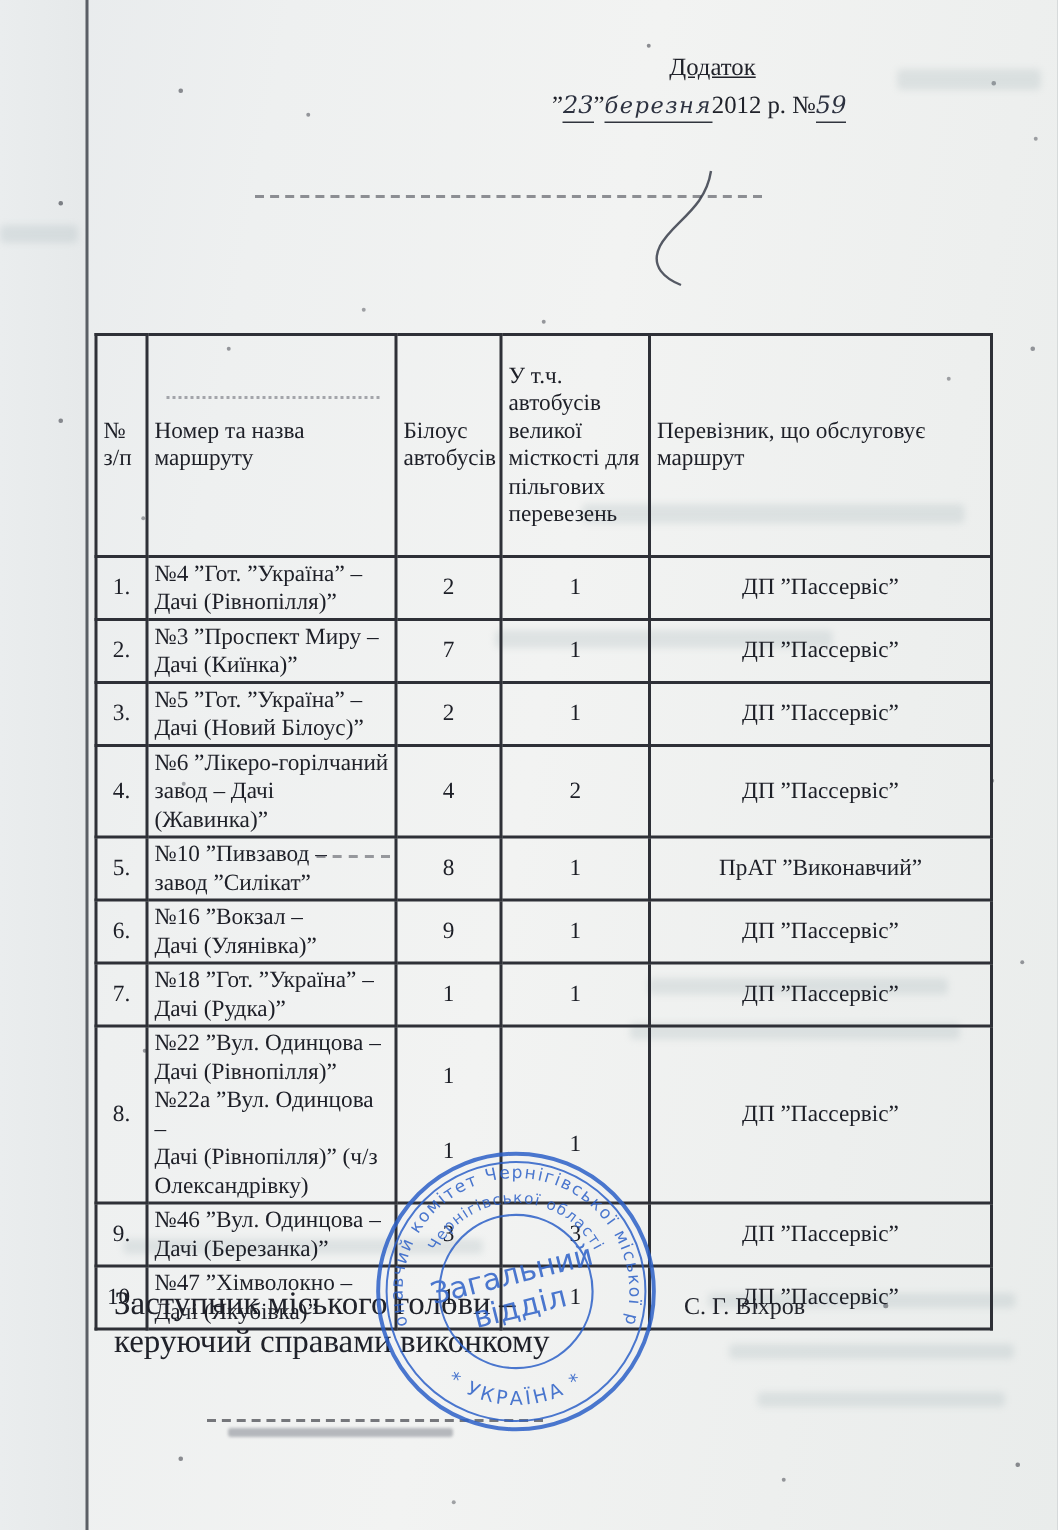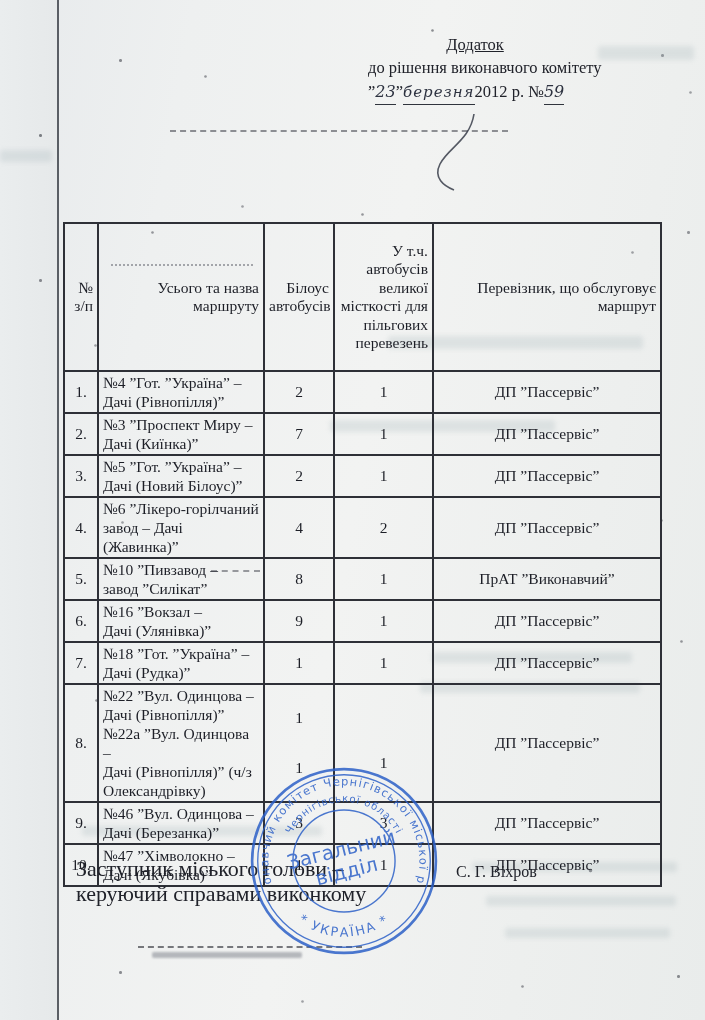--- a/index.html
+++ b/index.html
@@ -25,21 +25,21 @@
   .flourish{position:absolute;left:428px;top:112px;}
 
   
   .doc-title{position:absolute;left:63px;top:137px;width:597px;text-align:center;
     font-size:17.5px;line-height:21.5px;white-space:pre-line;color:#1c1e26;}
 
   
   table.sched{position:absolute;left:63px;top:222px;width:597px;border-collapse:collapse;table-layout:fixed;
     font-size:15.5px;color:#1d1f27;}
   table.sched td,table.sched th{border:2px solid #2e3037;padding:1px 4px;font-weight:normal;vertical-align:middle;}
-  th.hd{text-align:right;line-height:18.5px;position:relative;}
+  th.hd{text-align:left;line-height:18.5px;position:relative;}
   th.hd2::before{content:"";position:absolute;left:12px;right:10px;top:40px;border-top:2px dotted rgba(72,74,84,.45);}
   td.c{text-align:center;}
   td.route{white-space:pre-line;line-height:19px;padding-left:6px;position:relative;}
   td.route.dash-art::after{content:"";position:absolute;top:11px;left:112px;right:3px;border-top:2px dashed rgba(60,62,72,.5);}
   tr.r8 td.tot2{vertical-align:middle;}
   .stack{display:flex;flex-direction:column;justify-content:space-around;height:100px;align-items:center;}
   .lowone{padding-top:40px;}
 
   
   .sig-pos{position:absolute;left:76px;top:856px;font-size:22px;line-height:25px;white-space:pre-line;}
@@ -81,21 +81,20 @@
   <div class="bleed" style="left:330px;top:420px;width:225px;height:12px;"></div>
   <div class="bleed" style="left:432px;top:652px;width:200px;height:11px;"></div>
   <div class="bleed" style="left:420px;top:682px;width:220px;height:11px;"></div>
   <div class="bleed" style="left:82px;top:826px;width:240px;height:10px;"></div>
   <div class="bleed" style="left:472px;top:862px;width:205px;height:10px;"></div>
   <div class="bleed" style="left:486px;top:896px;width:190px;height:10px;"></div>
   <div class="bleed" style="left:505px;top:928px;width:165px;height:10px;"></div>
 
   <div class="annex">
     <div class="l1">Додаток</div>
-    <div>до рішення виконавчого комітету</div>
     <div class="date-line">
       <span>” </span>
       <span class="u"><span class="hand day">23</span></span>
       <span> ” </span>
       <span class="u"><span class="hand month">березня</span></span>
       <span> 2012 р. № </span>
       <span class="u"><span class="hand numb">59</span></span>
     </div>
   </div>
   <div class="dotted-sep"></div>
@@ -108,21 +107,21 @@
     <colgroup>
         <col style="width:34px">
         <col style="width:166px">
         <col style="width:70px">
         <col style="width:99px">
         <col style="width:228px">
       </colgroup>
     <tbody>
         <tr style="height:148px">
       <th class="hd">№ з/п</th>
-      <th class="hd hd2">Усього та назва маршруту</th>
+      <th class="hd hd2">Номер та назва маршруту</th>
       <th class="hd">Білоус автобусів</th>
       <th class="hd">У т.ч. автобусів великої місткості для пільгових перевезень</th>
       <th class="hd">Перевізник, що обслуговує маршрут</th>
     </tr>
     <tr style="height:38px">
       <td class="c">1.</td>
       <td class="route">№4 ”Гот. ”Україна” –
 Дачі (Рівнопілля)”</td>
       <td class="c">2</td>
       <td class="c">1</td>

